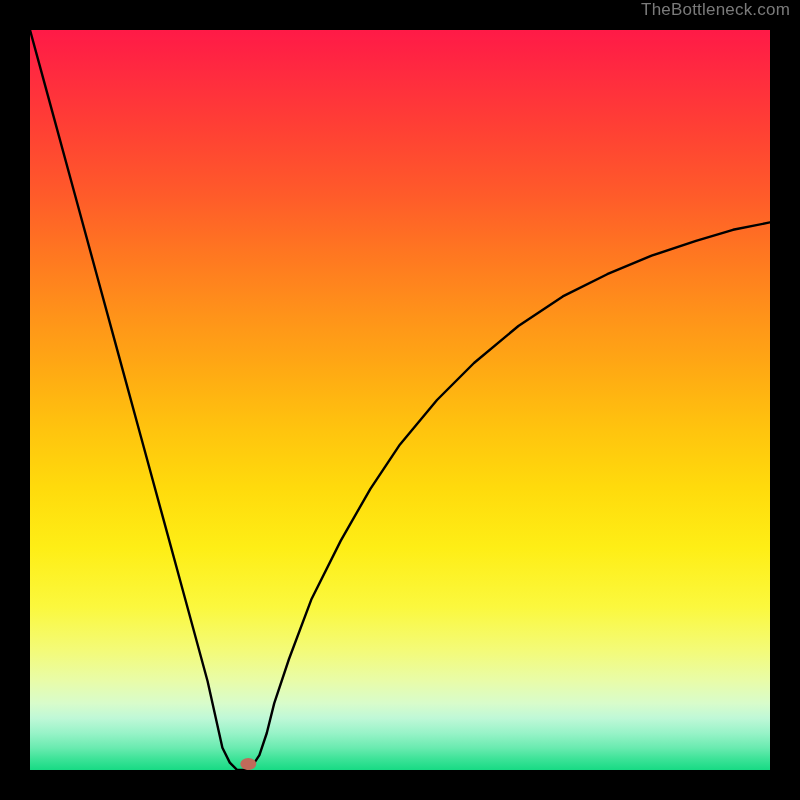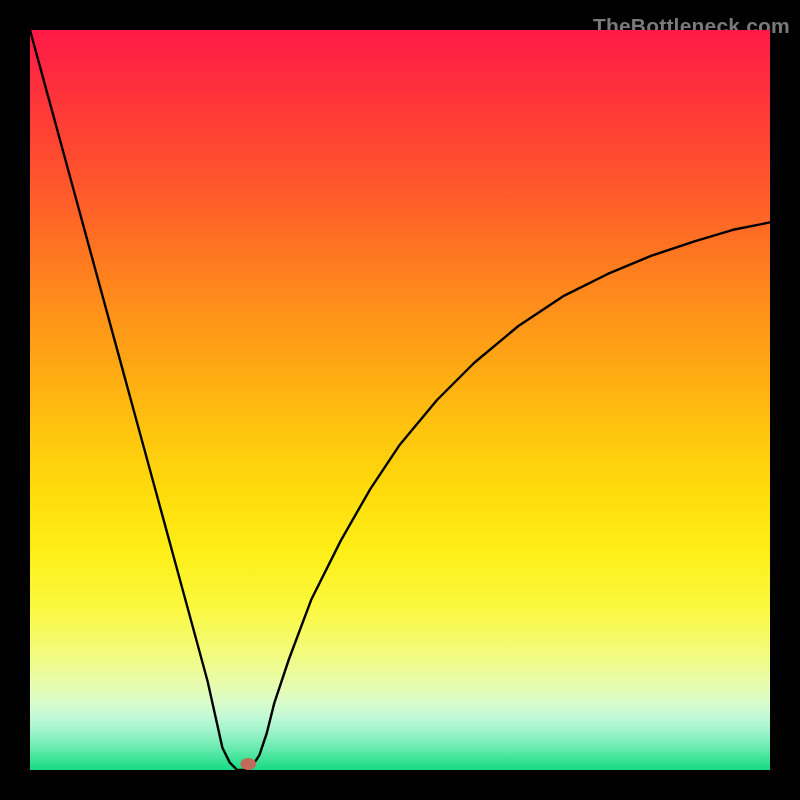--- a/index.html
+++ b/index.html
@@ -52,25 +52,25 @@
     );
   }
   svg.curve {
     position: absolute;
     inset: 0;
     width: 100%;
     height: 100%;
   }
   .watermark {
     position: absolute;
-    top: 14px;
+    top: 0;
     right: 10px;
     color: #7a7a7a;
-    font-size: 21px;
-    font-weight: 700;
+    font-size: 17px;
+    font-weight: 400;
     letter-spacing: 0.2px;
     user-select: none;
   }
 </style>
 </head>
 <body>
 
 <div class="frame">
   <div class="watermark">TheBottleneck.com</div>
 

